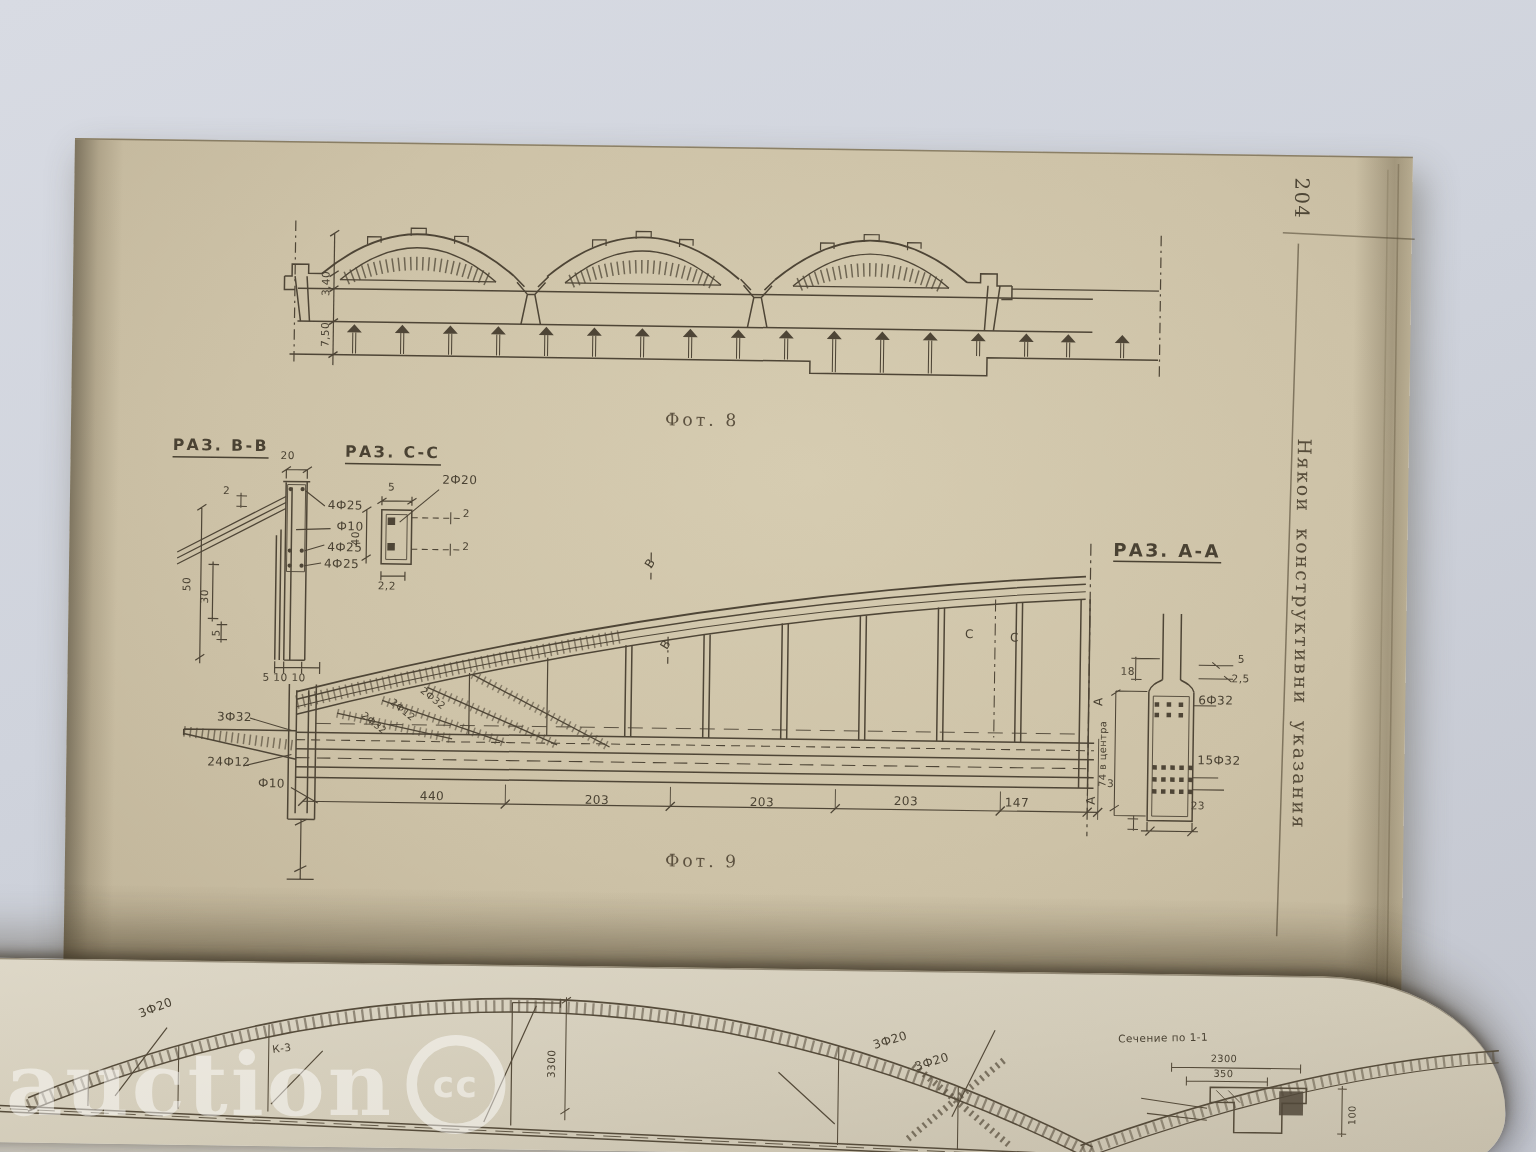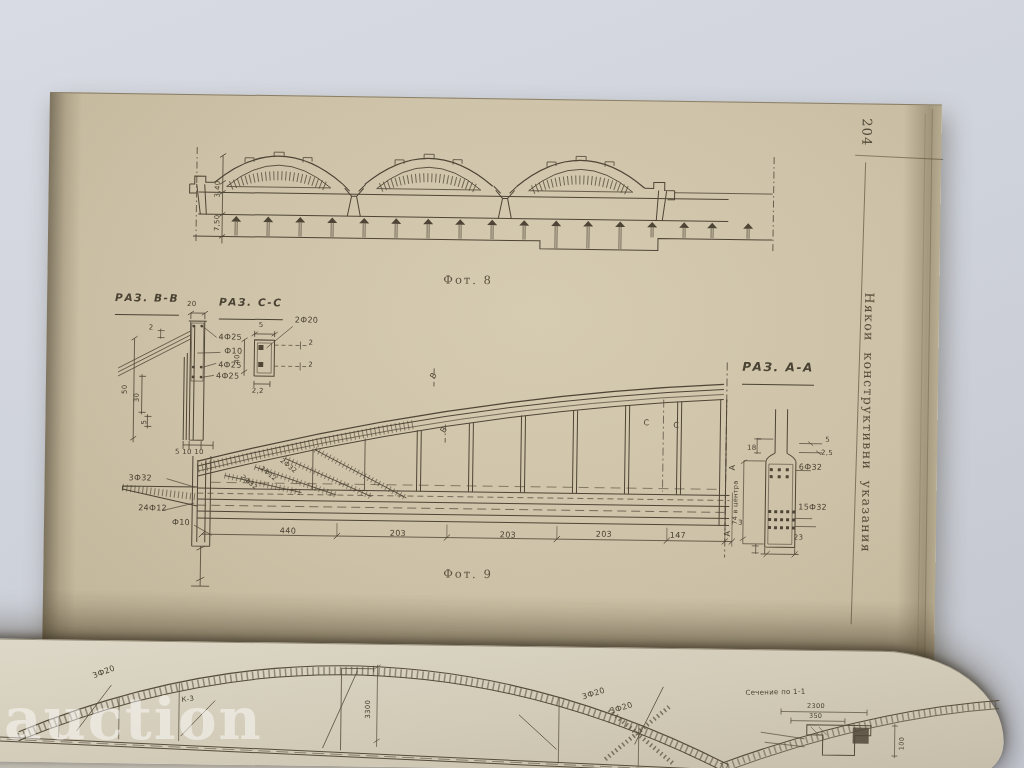--- a/index.html
+++ b/index.html
@@ -34,21 +34,21 @@
   .under-pages{position:absolute;left:-6px;top:744px;width:660px;height:30px;z-index:2;
     transform:rotate(1.1deg);background:linear-gradient(#f0ede5,#dcd7c9);}
   
   .lbl{position:absolute;font-size:8px;line-height:1;color:#4a4233;white-space:nowrap;
     transform-origin:left top;letter-spacing:.3px;}
   .sm{font-size:7px;} .xs{font-size:6.5px;}
   .r90{transform:rotate(90deg);} .rm90{transform:rotate(-90deg);}
   .r38{transform:rotate(38deg);} .rm60{transform:rotate(-60deg);}
   .rm22{transform:rotate(-22deg);} .rm18{transform:rotate(-18deg);} .rm8{transform:rotate(-8deg);}
   .sec-title{font-weight:600;font-size:10.5px;letter-spacing:1.6px;
-    border-bottom:1.2px solid #4a4233;padding-bottom:11px;font-style:italic;}
+    border-bottom:1.2px solid #4a4233;padding-bottom:1px;}
   .fig-caption{font-family:"DejaVu Serif",serif;font-size:11.5px;letter-spacing:2px;color:#5d5240;}
   .folio{font-family:"DejaVu Serif",serif;font-size:13px;color:#4e4636;letter-spacing:1px;}
   .margin-cap{font-family:"DejaVu Serif",serif;font-size:12.5px;letter-spacing:1.4px;
     word-spacing:5px;color:#564c3a;}
   svg{position:absolute;overflow:visible;}
   
   .watermark{position:absolute;left:4px;top:690px;z-index:40;display:flex;align-items:center;
     gap:8px;color:rgba(255,255,255,.48);filter:blur(.4px);}
   .wm-text{font-family:"DejaVu Serif",serif;font-weight:bold;font-size:58px;letter-spacing:2px;line-height:1;}
   .wm-badge{width:52px;height:52px;border:7px solid rgba(255,255,255,.48);border-radius:50%;
@@ -231,29 +231,29 @@
     <span class="lbl sm" style="left:102px;top:230px">2</span>
     <span class="lbl" style="left:172px;top:238px">4Ф25</span>
     <span class="lbl" style="left:178px;top:252px">Ф10</span>
     <span class="lbl" style="left:172px;top:266px">4Ф25</span>
     <span class="lbl" style="left:170px;top:277px">4Ф25</span>
     <span class="lbl sm rm90" style="left:76px;top:300px">50</span>
     <span class="lbl sm rm90" style="left:88px;top:308px">30</span>
     <span class="lbl sm rm90" style="left:96px;top:330px">5</span>
     <span class="lbl sm" style="left:130px;top:354px">5 10 10</span>
 
-    <span class="lbl sec-title" style="left:172px;top:201px">РАЗ. С-С</span>
+    <span class="lbl sec-title" style="left:183px;top:201px">РАЗ. С-С</span>
     <span class="lbl sm" style="left:212px;top:226px">5</span>
     <span class="lbl" style="left:248px;top:220px">2Ф20</span>
     <span class="lbl sm" style="left:262px;top:243px">2</span>
     <span class="lbl sm" style="left:262px;top:265px">2</span>
     <span class="lbl sm rm90" style="left:188px;top:268px">40</span>
     <span class="lbl sm" style="left:206px;top:292px">2,2</span>
 
-    <span class="lbl" style="left:84px;top:380px">3Ф32</span>
+    <span class="lbl" style="left:100px;top:380px">3Ф32</span>
     <span class="lbl" style="left:94px;top:410px">24Ф12</span>
     <span class="lbl" style="left:128px;top:424px">Ф10</span>
     <span class="lbl xs r38" style="left:199px;top:378px">2Ф32</span>
     <span class="lbl xs r38" style="left:218px;top:369px">2Ф12</span>
     <span class="lbl xs r38" style="left:238px;top:361px">2Ф32</span>
     <span class="lbl rm60" style="left:383px;top:278px">В</span>
     <span class="lbl rm60" style="left:394px;top:332px">В</span>
     <span class="lbl" style="left:598px;top:318px">С</span>
     <span class="lbl" style="left:628px;top:320px">С</span>
     <span class="lbl rm90" style="left:684px;top:368px">А</span>
@@ -312,15 +312,16 @@
     <span class="lbl rm18" style="left:622px;top:46px">3Ф20</span>
     <span class="lbl rm18" style="left:650px;top:60px">3Ф20</span>
     <span class="lbl sm" style="left:786px;top:40px;transform:rotate(-2deg)">Сечение по 1-1</span>
     <span class="lbl xs" style="left:848px;top:52px">2300</span>
     <span class="lbl xs" style="left:850px;top:62px">350</span>
     <span class="lbl xs rm90" style="left:940px;top:98px">100</span>
   </div>
 
   <div class="watermark">
     <span class="wm-text">auction</span>
+    <span class="wm-badge">cc</span>
   </div>
 
 </div>
 
 </body></html>

